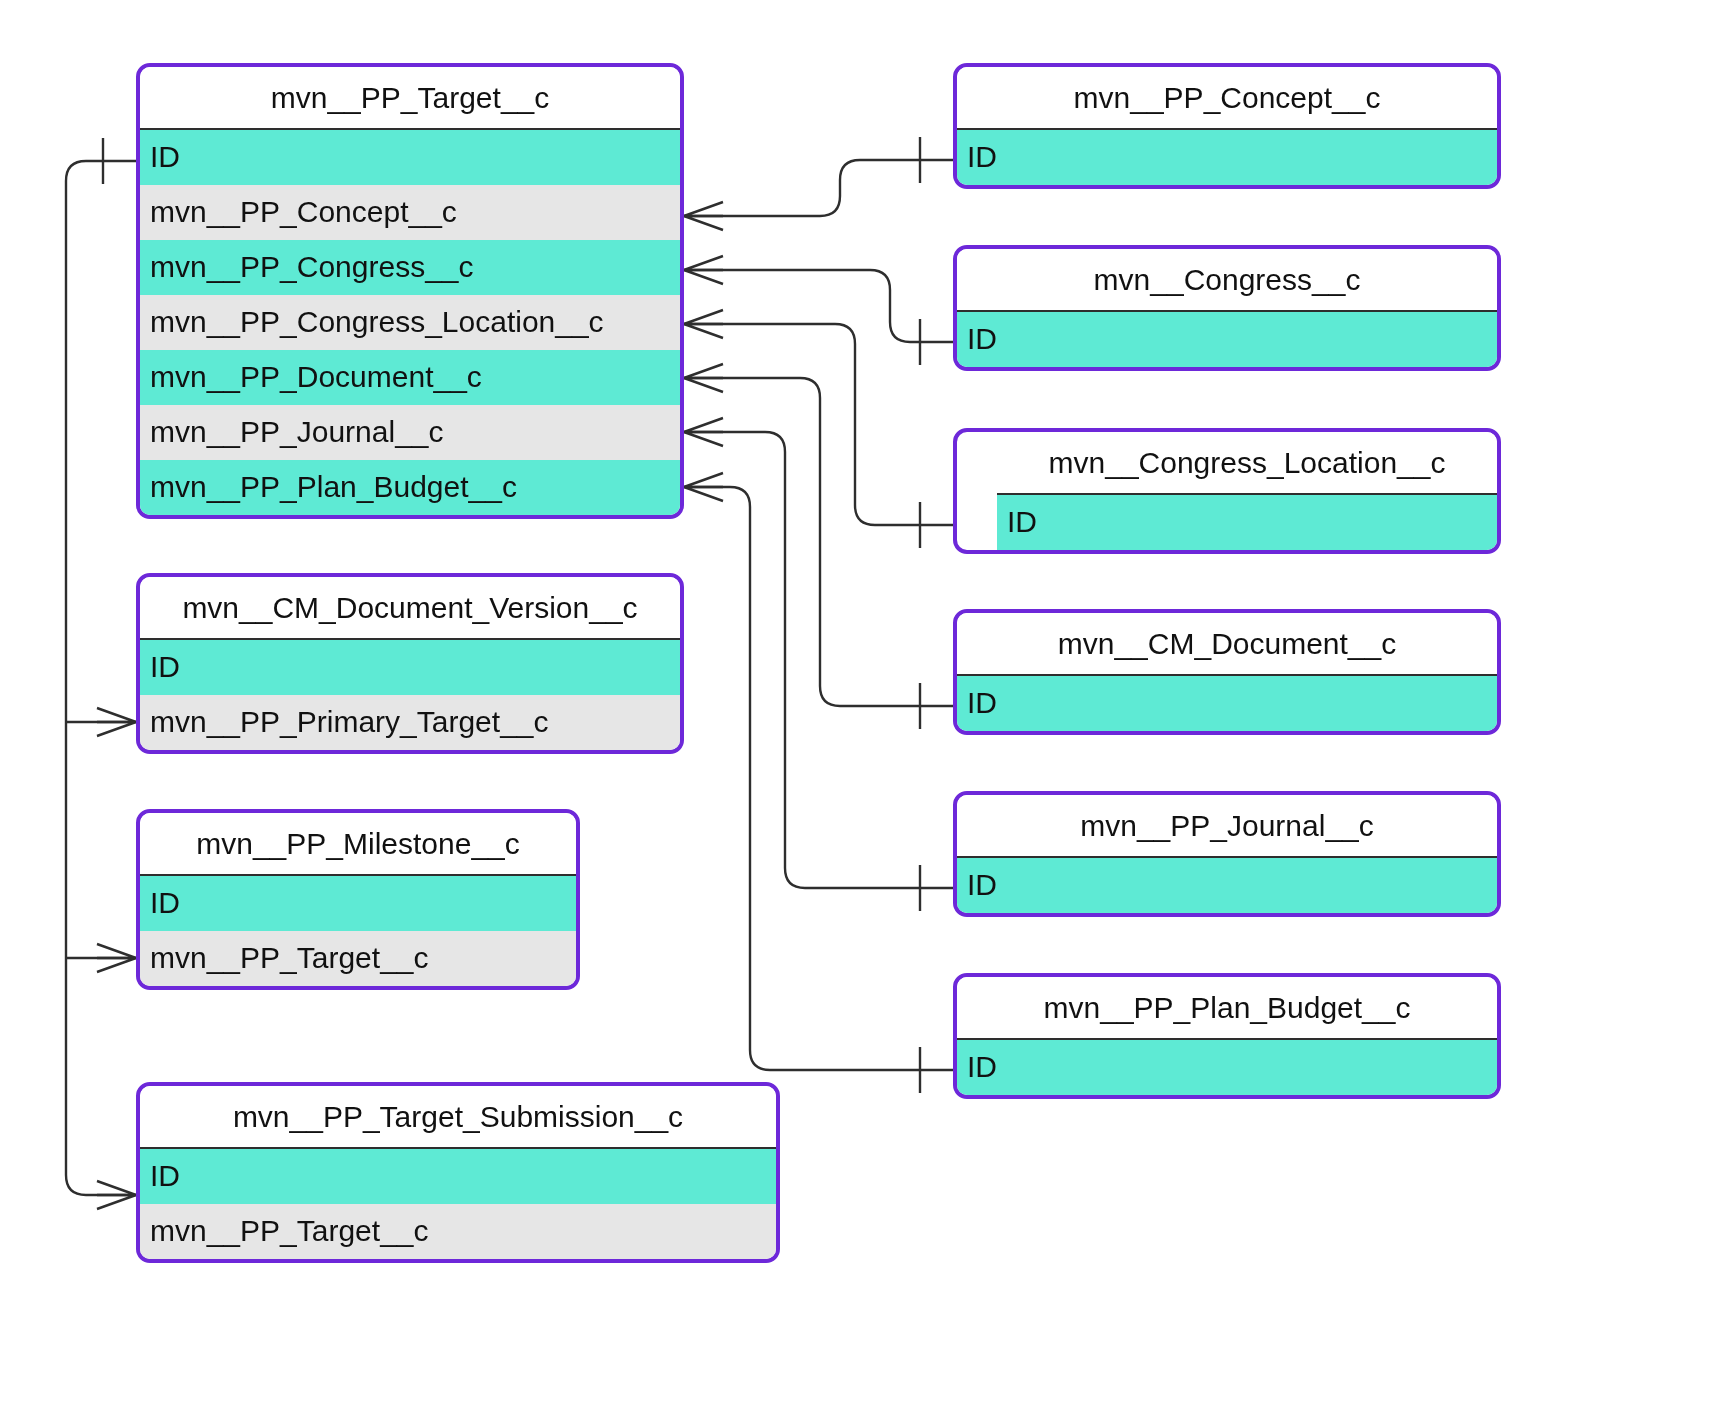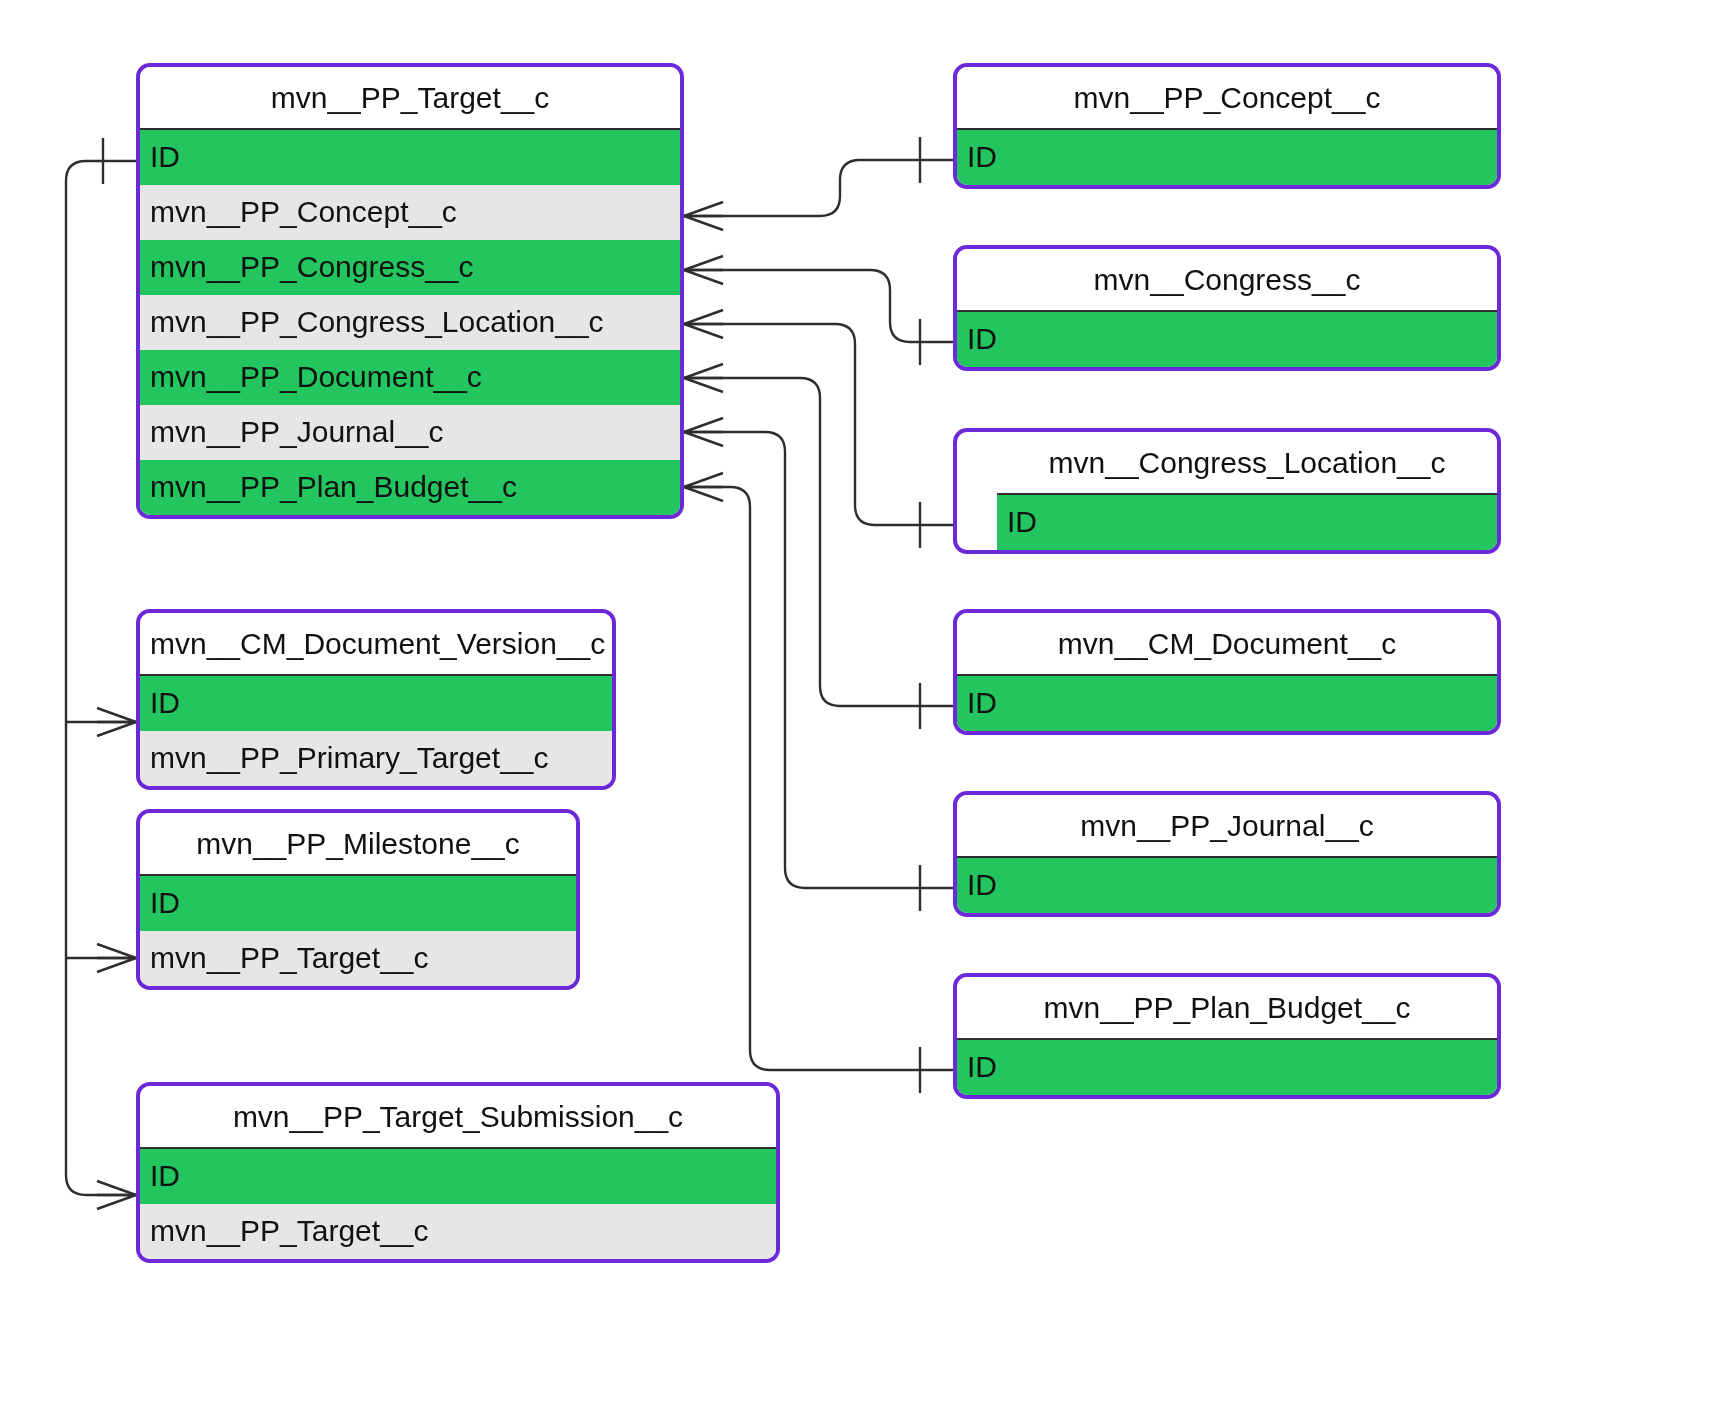--- a/index.html
+++ b/index.html
@@ -33,21 +33,21 @@
     background: #ffffff;
     border-bottom: 2px solid #2e2e2e;
     white-space: nowrap;
   }
   .er-row {
     box-sizing: border-box;
     width: 100%;
     font-size: 30px;
     color: #111111;
     padding: 10px 10px 11px 10px;
-    background: #22c55e;
+    background: #5eead4;
     white-space: nowrap;
   }
   .er-row.shaded {
     background: #e6e6e6;
   }
   svg.links {
     position: absolute;
     left: 0;
     top: 0;
     width: 1727px;
@@ -127,21 +127,21 @@
     <div class="er-title">mvn__PP_Target__c</div>
     <div class="er-row">ID</div>
     <div class="er-row shaded">mvn__PP_Concept__c</div>
     <div class="er-row">mvn__PP_Congress__c</div>
     <div class="er-row shaded">mvn__PP_Congress_Location__c</div>
     <div class="er-row">mvn__PP_Document__c</div>
     <div class="er-row shaded">mvn__PP_Journal__c</div>
     <div class="er-row">mvn__PP_Plan_Budget__c</div>
   </div>
 
-  <div class="er-table" style="left: 136px; top: 573px; width: 480px; margin-top: 36px;">
+  <div class="er-table" style="left: 136px; top: 573px; width: 548px;">
     <div class="er-title">mvn__CM_Document_Version__c</div>
     <div class="er-row">ID</div>
     <div class="er-row shaded">mvn__PP_Primary_Target__c</div>
   </div>
 
   <div class="er-table" style="left: 136px; top: 809px; width: 444px;">
     <div class="er-title">mvn__PP_Milestone__c</div>
     <div class="er-row">ID</div>
     <div class="er-row shaded">mvn__PP_Target__c</div>
   </div>

